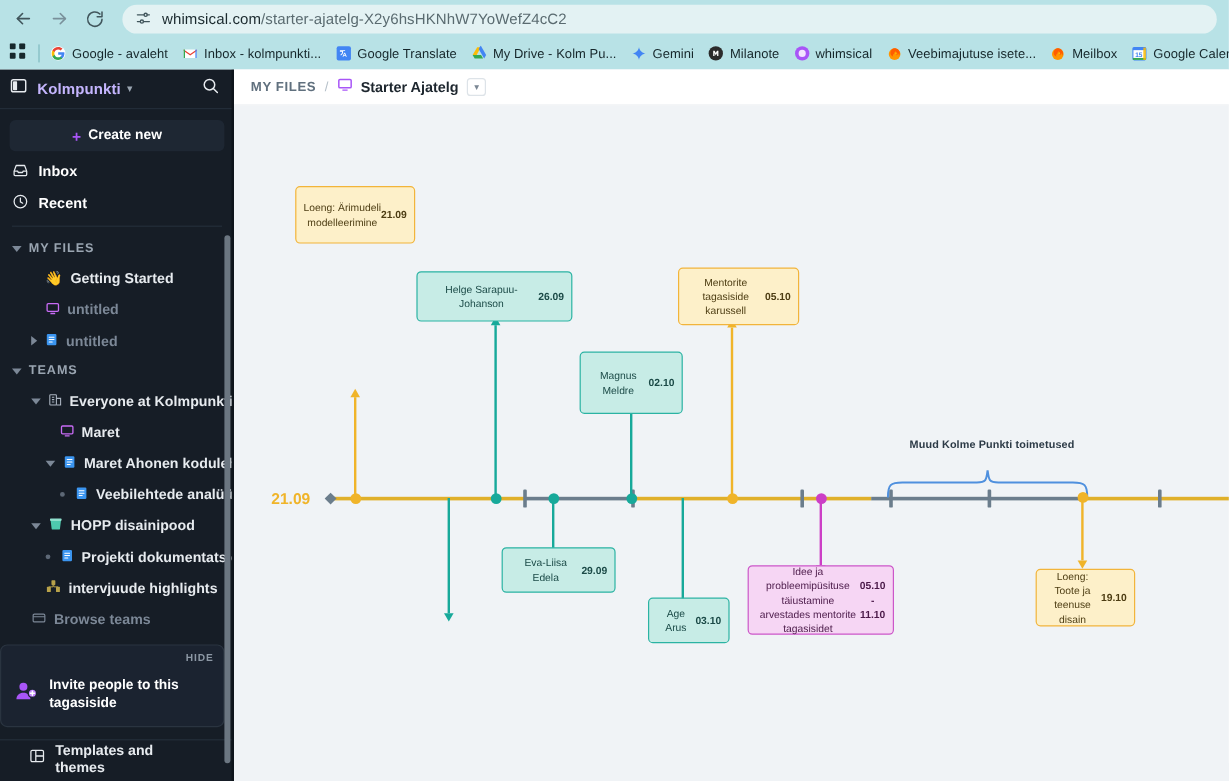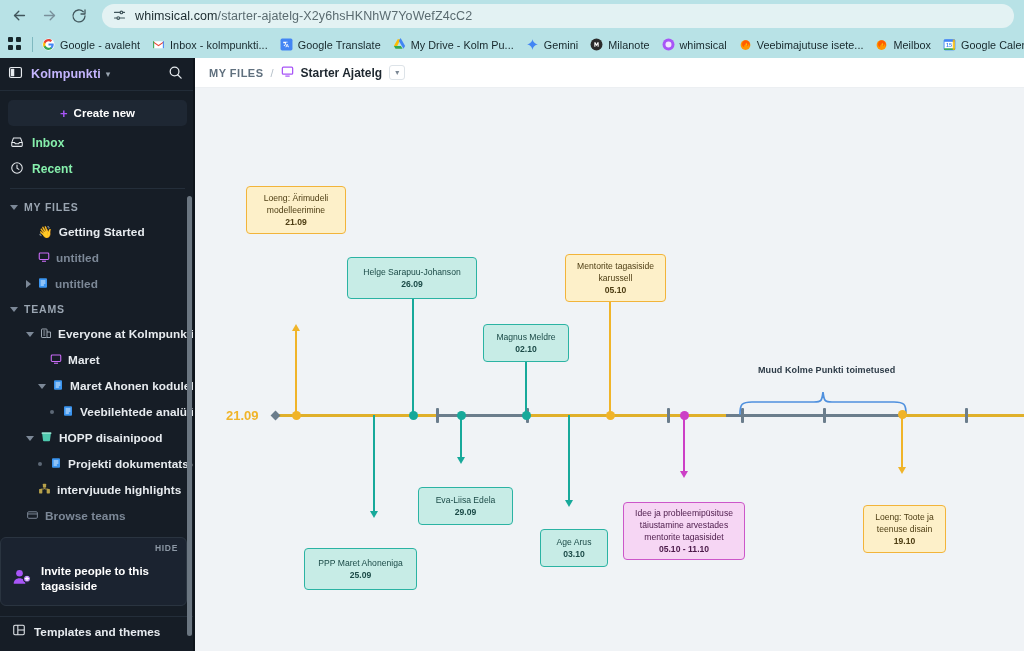--- a/index.html
+++ b/index.html
@@ -68,21 +68,21 @@
   .chev-sm { font-size: 9px; color: #9aa5b1; margin-left: -3px; }
   #sidebar-search { margin-left: auto; }
   #create-new {
     margin: 9px 8px 4px 8px; height: 26px; background: #1e2733; border-radius: 5px;
     display: flex; align-items: center; justify-content: center; gap: 6px;
     font-size: 11.5px; font-weight: bold; color: #ffffff;
   }
   #create-new .plus { color: #a855f7; font-size: 13px; font-weight: bold; }
   .nav-row {
     height: 26px; display: flex; align-items: center; gap: 8px; padding: 0 10px;
-    font-size: 12px; color: #86efac;
+    font-size: 12px; color: #ffffff;
   }
   .nav-row .lbl { font-weight: bold; letter-spacing: .1px; }
   .sec-divider { height: 1px; background: #242e3a; margin: 6px 10px; }
   .section-head {
     height: 24px; display: flex; align-items: center; gap: 6px; padding: 0 10px;
     font-size: 10.5px; font-weight: bold; color: #9aa5b1; letter-spacing: .8px;
   }
   .tri { width: 0; height: 0; border-left: 4px solid transparent; border-right: 4px solid transparent;
          border-top: 5px solid #7c8897; flex: 0 0 auto; }
   .tri.right { border-top: 4px solid transparent; border-bottom: 4px solid transparent;
@@ -96,43 +96,43 @@
   .ind1 { padding-left: 26px; } .ind2 { padding-left: 38px; } .ind3 { padding-left: 50px; }
   .tdot { width: 4px; height: 4px; border-radius: 50%; background: #5d6876; flex:0 0 auto; margin-right:2px;}
   #invite-card {
     margin: 8px 8px 0 0; background: #1b2330; border: 1px solid #2a3440; border-radius: 6px;
     padding: 26px 10px 11px 10px; position: relative; display: flex; gap: 8px; align-items: center;
   }
   #invite-hide { position: absolute; right: 8px; top: 5px; font-size: 8.5px; font-weight: bold;
                  color: #8c97a4; letter-spacing: .7px; }
   #invite-text { font-size: 11.5px; font-weight: bold; color: #ffffff; line-height: 1.3; max-width: 118px; }
   #sidebar-bottom-div { height:1px; background:#242e3a; margin: 10px 0 0 0; }
-  #templates-row { height: 30px; display:flex; align-items:center; gap:8px; padding: 0 12px;
+  #templates-row { height: 30px; display:flex; align-items:center; gap:8px; padding: 0 24px;
                    font-size: 11.8px; font-weight: bold; color: #e7ebef; }
   #sb-scrollbar { position: absolute; right: 3px; top: 138px; width: 5px; height: 440px;
                   background: #6b7681; border-radius: 3px; }
   #sb-edge { position:absolute; right:0; top:0; width:2px; height:593px; background:#0e141b; }
 
   
   #content { position: absolute; left: 195px; top: 0; width: 829px; height: 593px; background: #ffffff; }
   #topbar { height: 30px; background: #ffffff; display: flex; align-items: center;
             padding-left: 14px; gap: 7px; border-bottom: 1px solid #eceff2; }
   #crumb-myfiles { font-size: 11px; font-weight: bold; color: #60707e; letter-spacing: .5px; }
   #crumb-slash { font-size: 11px; color: #b4bfc8; }
   #crumb-title { font-size: 12px; font-weight: bold; color: #1d262e; }
   #crumb-caret { width: 16px; height: 15px; border: 1px solid #dde3e8; border-radius: 3px;
                  display:flex; align-items:center; justify-content:center; color:#7b8794; font-size:8px; }
 
   #canvas { position: absolute; left: 0; top: 30px; width: 829px; height: 563px; background: #f0f3f6; }
 
   
   .tl-card {
-    position: absolute; border-radius: 4px; display: flex; flex-direction: column;
+    position: absolute; border-radius: 4px; display: flex; flex-direction: row;
     align-items: center; justify-content: center; text-align: center;
-    font-size: 8.6px; line-height: 1.42; padding: 5px 6px; margin-top: 31px;
+    font-size: 8.6px; line-height: 1.42; padding: 5px 6px;
   }
   .tl-card .date { font-weight: bold; }
   .card-teal  { background: #c7ece6; border: 1.4px solid #2bb3a3; color: #1b4a47; }
   .card-amber { background: #fdf0c9; border: 1.4px solid #f2b43a; color: #4d3d13; }
   .card-pink  { background: #f6d6f4; border: 1.4px solid #cc57c9; color: #4b1a49; }
 
   .axis-seg { position: absolute; height: 3px; }
   .tick { position: absolute; width: 2.6px; background: #6b7d8c; border-radius: 1px; }
   .node-dot { position: absolute; width: 9px; height: 9px; border-radius: 50%; }
   .diamond { position: absolute; width: 7px; height: 7px; background: #6b7d8c; transform: rotate(45deg); }
@@ -542,39 +542,35 @@
       <div class="arrow-head" style="left:213.7px; top:176px; border-bottom:7px solid #17a99a;"></div>
       <div class="node-dot" style="left:213.6px; top:323px; background:#17a99a;"></div>
       <div class="tl-card card-teal" style="left:152px; top:138px; width:130px; height:42px;">
         <span>Helge Sarapuu-Johanson</span>
         <span class="date">26.09</span>
       </div>
 
       <div class="conn" style="left:330px; top:248px; height:79px; background:#17a99a;"></div>
       <div class="arrow-head" style="left:326.7px; top:241px; border-bottom:7px solid #17a99a;"></div>
       <div class="node-dot" style="left:326.6px; top:323px; background:#17a99a;"></div>
-      <div class="tl-card card-teal" style="left:288px; top:205px; width:86px; height:38px;">
+      <div class="tl-card card-teal" style="left:288px; top:205px; width:86px; height:52px;">
         <span>Magnus Meldre</span>
         <span class="date">02.10</span>
       </div>
 
       <div class="conn" style="left:414px; top:185px; height:142px; background:#f0b429;"></div>
       <div class="arrow-head" style="left:410.7px; top:178px; border-bottom:7px solid #f0b429;"></div>
       <div class="node-dot" style="left:410.6px; top:323px; background:#f0b429;"></div>
       <div class="tl-card card-amber" style="left:370px; top:135px; width:101px; height:48px;justify-content:space-between;">
         <span>Mentorite tagasiside karussell</span>
         <span class="date">05.10</span>
       </div>
 
       <div class="conn" style="left:178px; top:327px; height:96px; background:#17a99a;"></div>
       <div class="arrow-head" style="left:174.7px; top:423px; border-top:7px solid #17a99a;"></div>
-      <div class="tl-card card-teal" style="left:109px; top:429px; width:113px; height:42px;">
-        <span>PPP Maret Ahoneniga</span>
-        <span class="date">25.09</span>
-      </div>
 
       <div class="conn" style="left:265px; top:327px; height:42px; background:#17a99a;"></div>
       <div class="arrow-head" style="left:261.7px; top:369px; border-top:7px solid #17a99a;"></div>
       <div class="node-dot" style="left:261.6px; top:323px; background:#17a99a;"></div>
       <div class="tl-card card-teal" style="left:223px; top:368px; width:95px; height:38px;">
         <span>Eva-Liisa Edela</span>
         <span class="date">29.09</span>
       </div>
 
       <div class="conn" style="left:373px; top:327px; height:85px; background:#17a99a;"></div>

